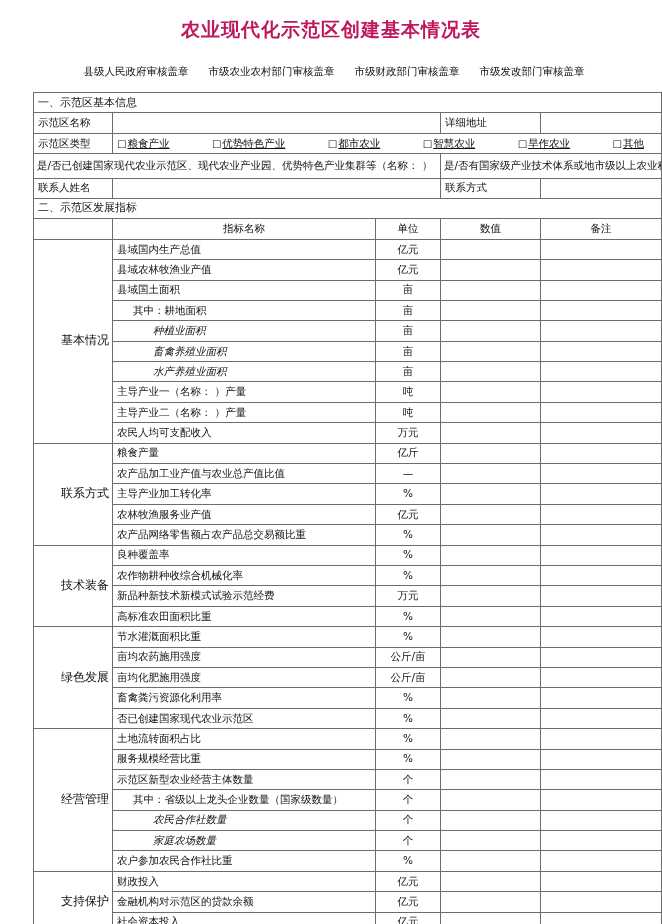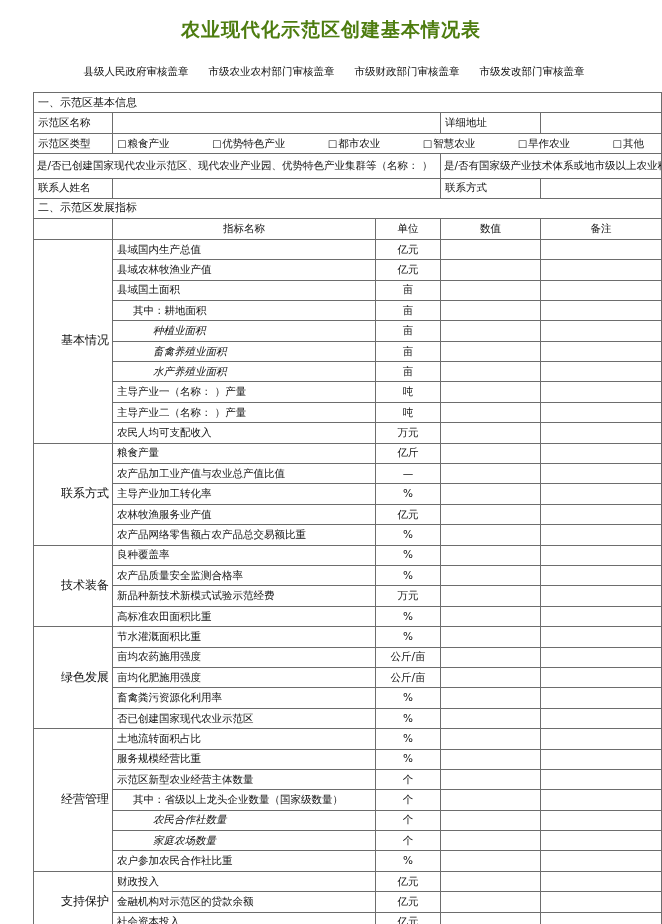--- a/index.html
+++ b/index.html
@@ -23,21 +23,21 @@
   }
 
   
   .doc-title {
     text-align: center;
     font-family: "DejaVu Serif", "Liberation Serif", serif;
     font-weight: bold;
     font-size: 19px;
     letter-spacing: 1px;
     padding-top: 17px;
-    color: #4d7c0f;
+    color: #be185d;
   }
 
   
   .seal-row {
     display: flex;
     justify-content: center;
     align-items: baseline;
     gap: 20px;
     font-size: 10.5px;
     margin-top: 22px;
@@ -82,20 +82,21 @@
     text-align: left;
     padding-left: 4px !important;
   }
   .chk-inner {
     display: flex;
     align-items: center;
     justify-content: space-between;
     width: 100%;
     padding-right: 14px;
     box-sizing: border-box;
+    text-decoration: underline;
   }
   .chk-opt { white-space: nowrap; }
   .chk-box {
     display: inline-block;
     font-size: 10px;
     margin-right: 1px;
   }
 
   
   td.multiline {
@@ -283,21 +284,21 @@
           <td class="blank"></td>
         </tr>
         <tr>
           <td class="grp" rowspan="4">技术装备</td>
           <td class="ind-name">良种覆盖率</td>
           <td class="unit">%</td>
           <td class="blank"></td>
           <td class="blank"></td>
         </tr>
         <tr>
-          <td class="ind-name">农产品质量安全监测合格率</td>
+          <td class="ind-name">农作物耕种收综合机械化率</td>
           <td class="unit">%</td>
           <td class="blank"></td>
           <td class="blank"></td>
         </tr>
         <tr>
           <td class="ind-name">新品种新技术新模式试验示范经费</td>
           <td class="unit">万元</td>
           <td class="blank"></td>
           <td class="blank"></td>
         </tr>

